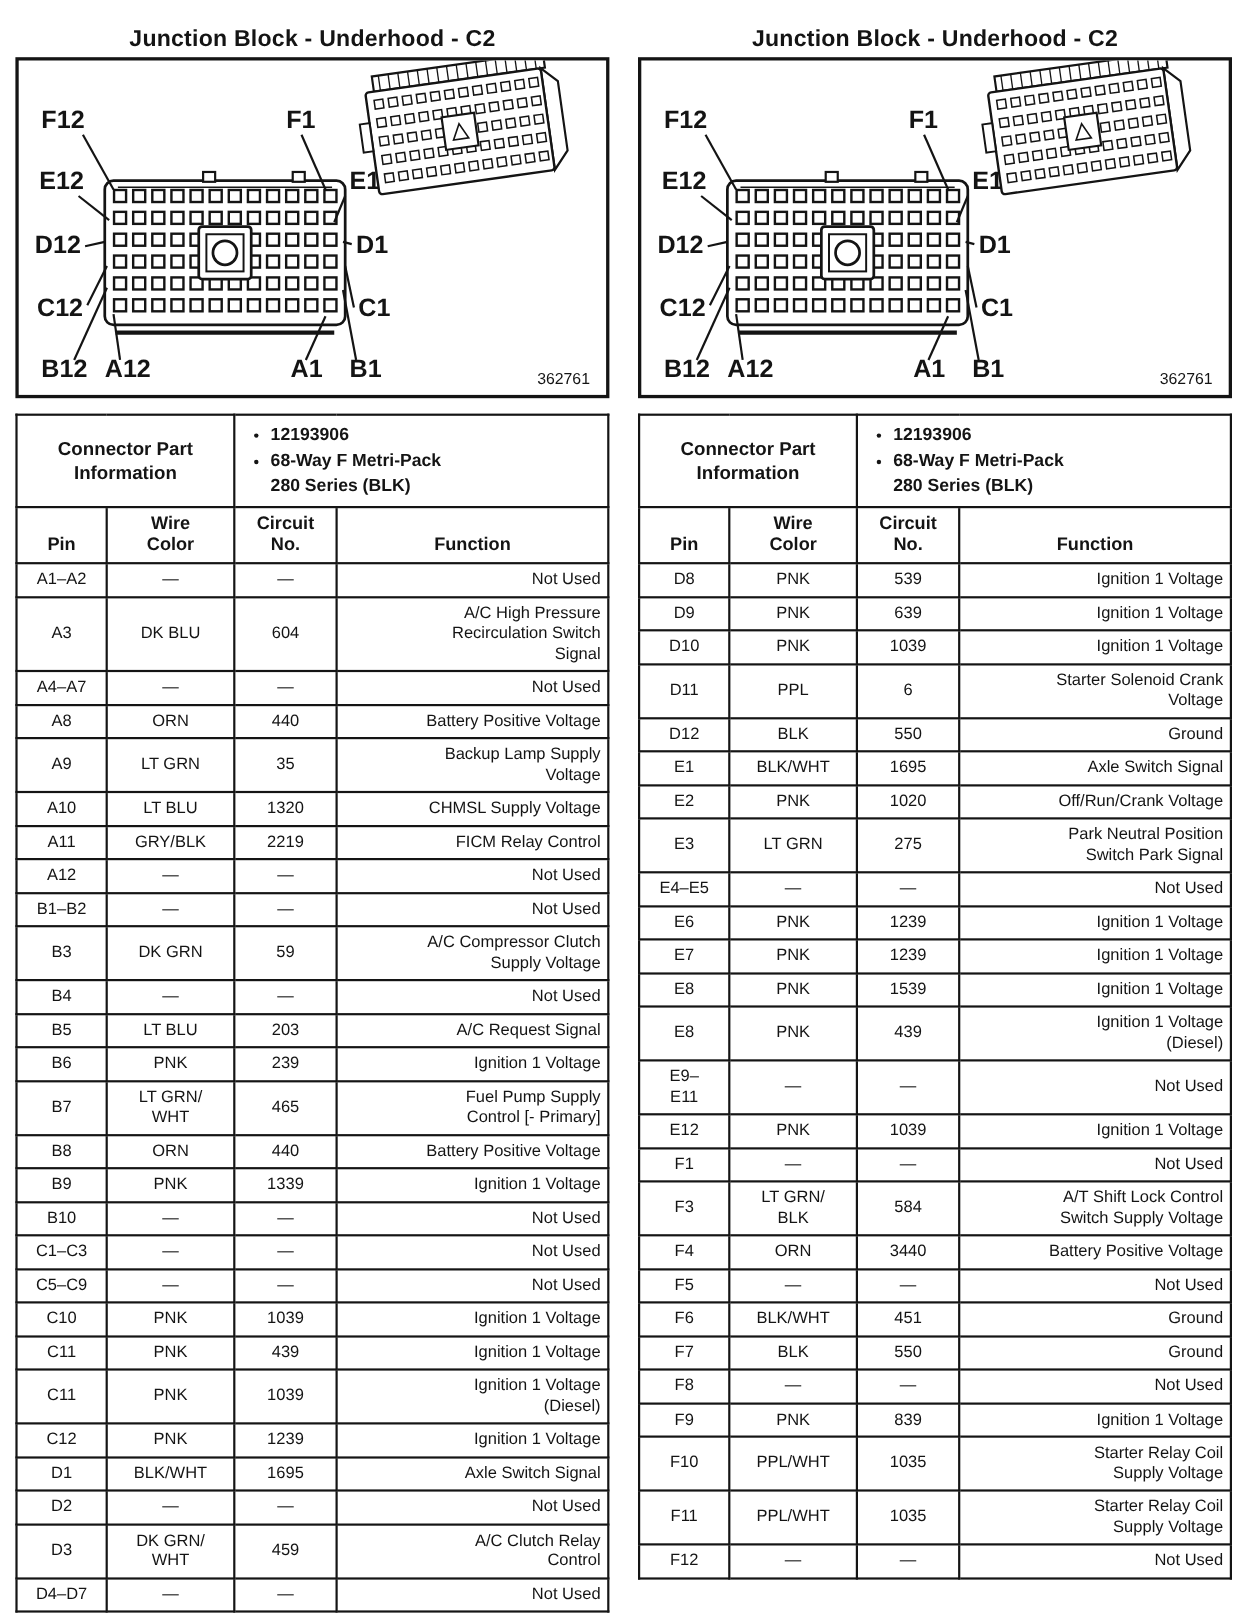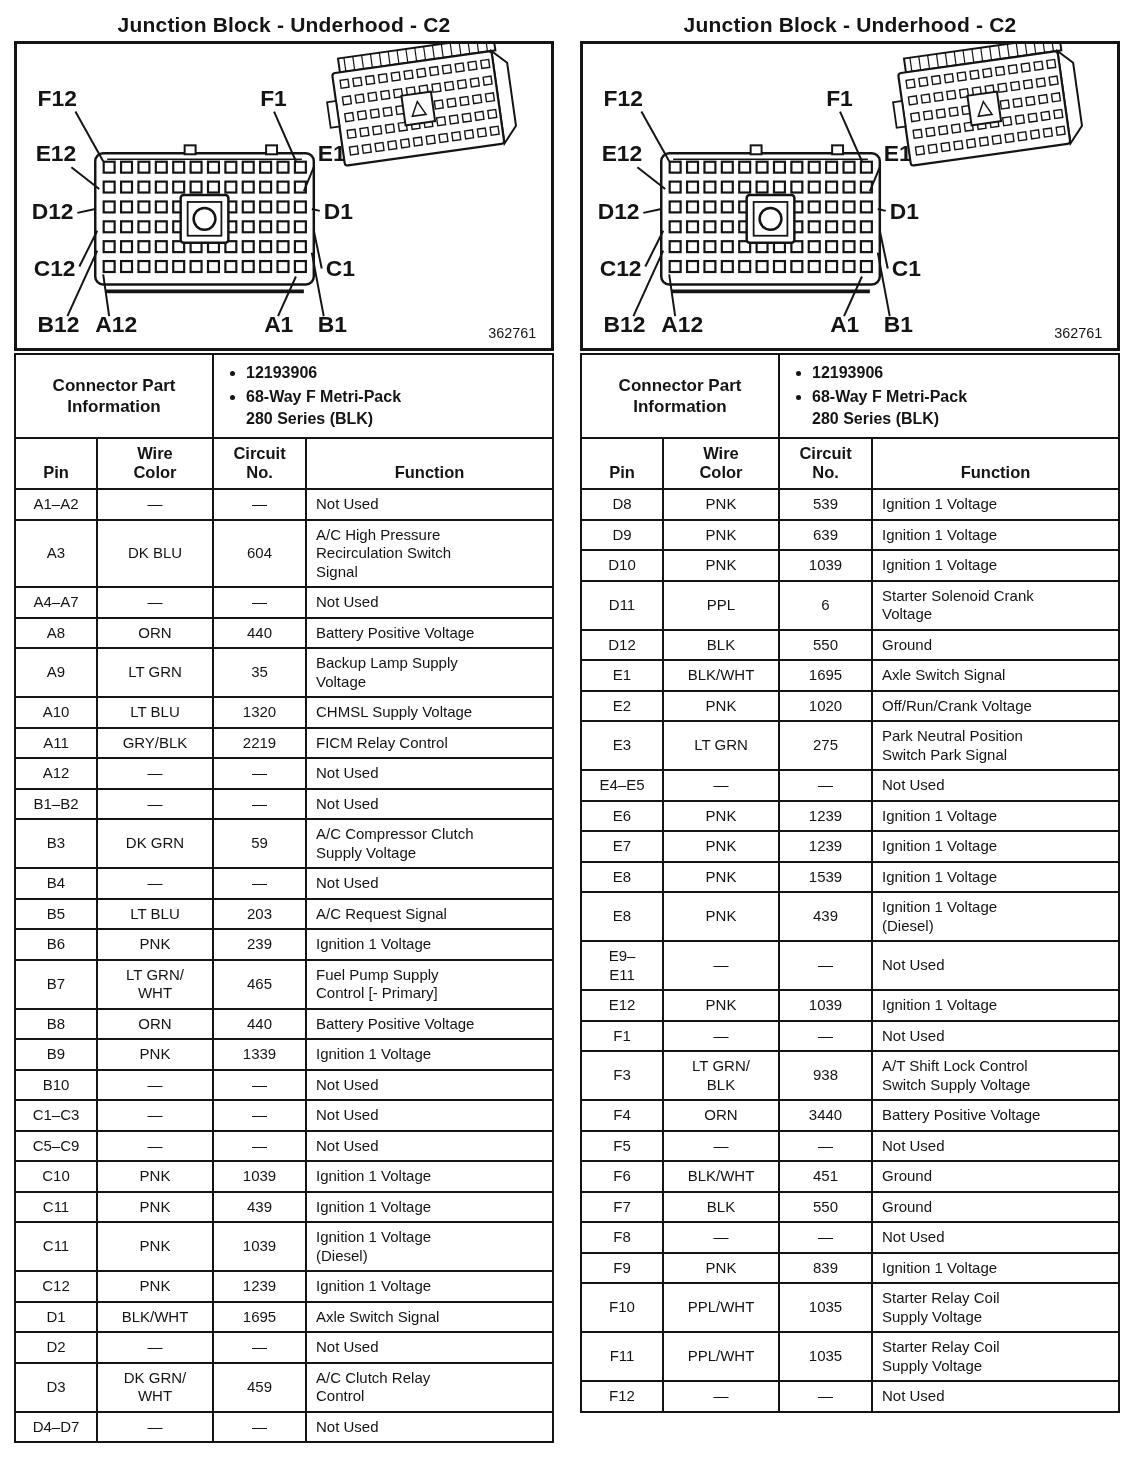--- a/index.html
+++ b/index.html
@@ -5,21 +5,21 @@
   * { box-sizing: border-box; }
   html, body { margin: 0; padding: 0; background: #ffffff; }
   body { font-family: "Liberation Sans", sans-serif; color: #141414; }
   #page {
     position: relative;
     width: 1136px;
     min-height: 1470px;
     background: #ffffff;
     overflow: hidden;
   }
-  .panel { position: absolute; top: 11px; width: 540px; }
+  .panel { position: absolute; top: 22px; width: 540px; }
   #panel-left  { left: 14px; }
   #panel-right { left: 580px; }
 
   .panel-title {
     font-weight: bold;
     font-size: 21px;
     line-height: 28px;
     height: 30px;
     text-align: center;
     letter-spacing: 0.2px;
@@ -28,21 +28,21 @@
   .diagram-box {
     border: 3px solid #141414;
     height: 310px;
     background: #ffffff;
   }
   .diagram-box svg { display: block; width: 100%; height: 100%; }
 
   table.pin-table {
     border-collapse: collapse;
     width: 100%;
-    margin-top: 2px;
+    margin-top: 14px;
     table-layout: fixed;
     background: #ffffff;
   }
   .pin-table th, .pin-table td { border: 2px solid #141414; }
   .c-pin  { width: 82px; }
   .c-wire { width: 116px; }
   .c-circ { width: 93px; }
   .c-func { width: auto; }
 
   th.part-label {
@@ -61,21 +61,21 @@
     font-size: 16.5px; font-weight: bold; text-align: center;
     vertical-align: bottom; padding: 5px 2px 6px 2px;
     white-space: pre-line; line-height: 19px; border-radius: 23px;
   }
 
   .pin-table td {
     font-size: 15px; line-height: 18.5px;
     padding: 5px 6px; vertical-align: middle;
   }
   td.cell-pin, td.cell-wire, td.cell-circ { text-align: center; white-space: pre-line; }
-  td.cell-func { text-align: left; padding-left: 9px; white-space: pre-line; }
+  td.cell-func { text-align: right; padding-left: 9px; white-space: pre-line; }
 </style>
 </head>
 <body>
 
 <div id="page">
 
   <div class="panel" id="panel-left">
     <div class="panel-title">Junction Block - Underhood - C2</div>
     <div class="diagram-box">
       <svg viewBox="0 0 536 306">
@@ -795,21 +795,21 @@
           <tr>
             <td class="cell-pin">F1</td>
             <td class="cell-wire">—</td>
             <td class="cell-circ">—</td>
             <td class="cell-func">Not Used</td>
           </tr>
           <tr>
             <td class="cell-pin">F3</td>
             <td class="cell-wire">LT GRN/
 BLK</td>
-            <td class="cell-circ">938</td>
+            <td class="cell-circ">584</td>
             <td class="cell-func">A/T Shift Lock Control
 Switch Supply Voltage</td>
           </tr>
           <tr>
             <td class="cell-pin">F4</td>
             <td class="cell-wire">ORN</td>
             <td class="cell-circ">3440</td>
             <td class="cell-func">Battery Positive Voltage</td>
           </tr>
           <tr>

